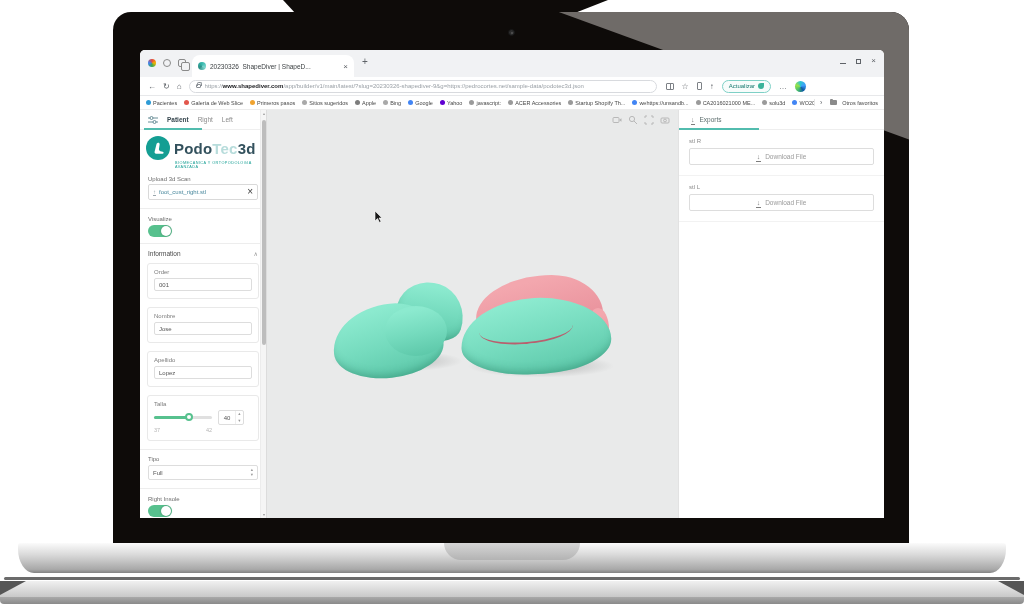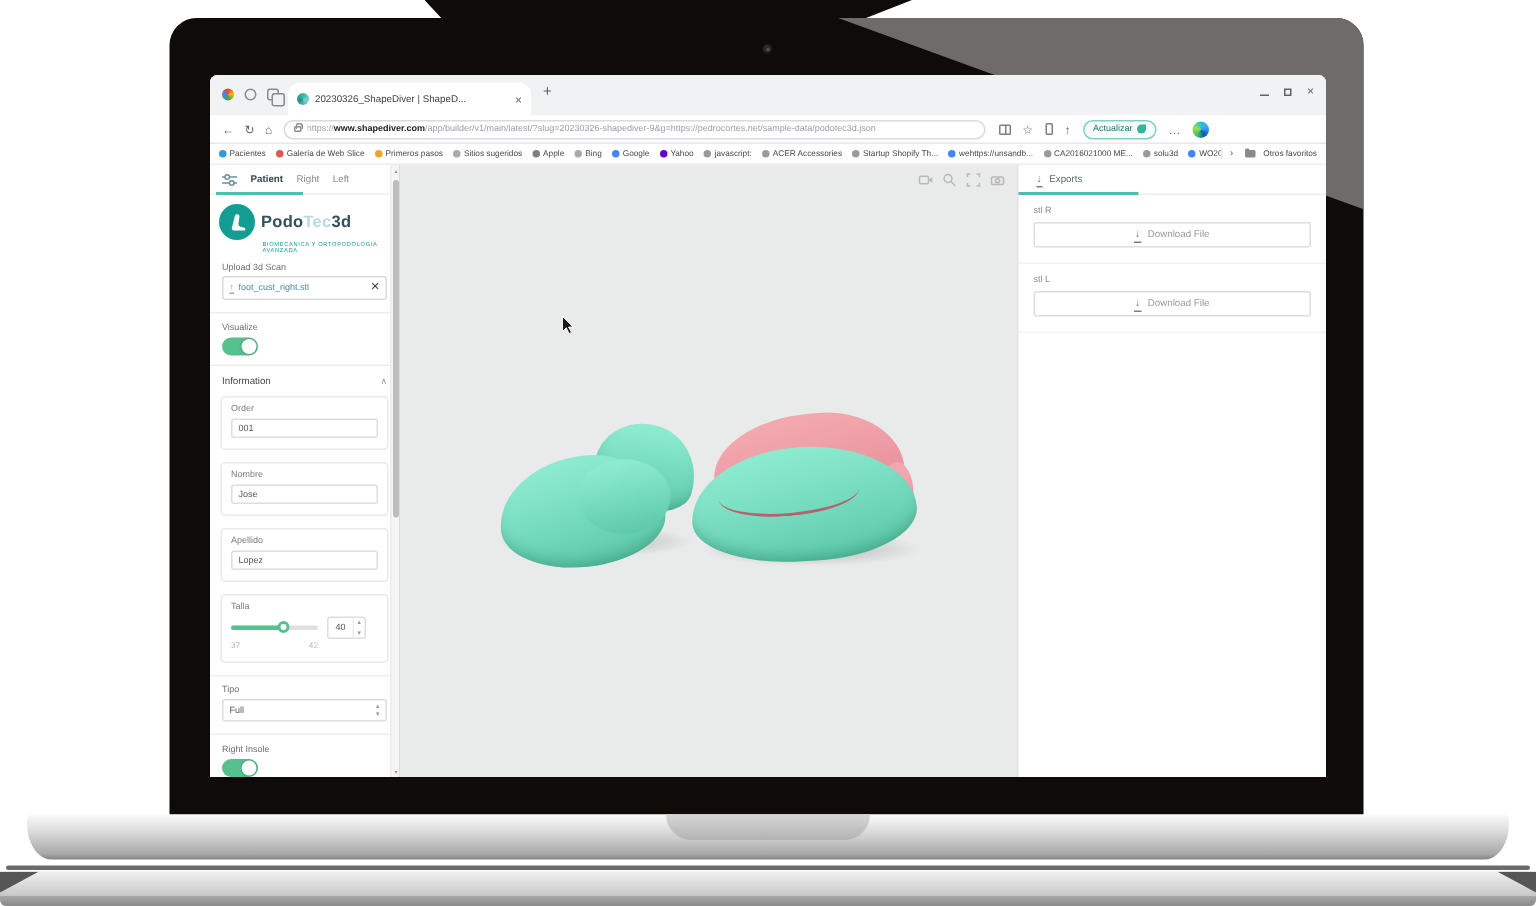--- a/index.html
+++ b/index.html
@@ -97,21 +97,21 @@
   
   #sidebar { position:relative; width:127px; background:#fff; border-right:1px solid #dcdcdc; overflow:hidden; }
   #side-tabs { position:relative; height:20px; display:flex; align-items:center; gap:9px;
                padding:0 8px; border-bottom:1px solid #efefef; }
   .side-tab { font-size:6.5px; color:#8a8a8a; }
   .side-tab.active { color:#37474f; font-weight:bold; }
   #tab-underline { position:absolute; left:4px; bottom:-1px; width:58px; height:2px; background:#52bcae; }
   #logo { display:flex; align-items:center; gap:4px; padding:6px 6px 1px; }
   #logo-mark { width:24px; height:24px; border-radius:50%; background:#149e93; flex:none;
                display:flex; align-items:center; justify-content:center; }
-  #logo-text { font-size:11px; font-weight:bold; color:#33515d; letter-spacing:0.2px; }
+  #logo-text { font-size:15px; font-weight:bold; color:#33515d; letter-spacing:0.2px; }
   #logo-text .lt { color:#b7dcdb; font-weight:bold; }
   #tagline { font-size:3.8px; letter-spacing:0.45px; color:#149e93; margin:0 0 2px 35px; }
   .side-label { font-size:6px; color:#6e6e6e; margin:7px 8px 2px; }
   #upload-box { margin:0 8px; height:16px; border:1px solid #d9d9d9; border-radius:2px;
                 display:flex; align-items:center; padding:0 4px; gap:3px; }
   #upload-arrow { font-size:6px; color:#9aa7ad; border-bottom:1px solid #9aa7ad; line-height:6px; }
   #upload-name { flex:1; font-size:6px; color:#49889d; white-space:nowrap; overflow:hidden; }
   #upload-clear { font-size:10px; color:#3c3c3c; line-height:8px; }
   .rule { border-top:1px solid #ededed; margin-top:8px; }
   .toggle { width:24px; height:12px; border-radius:7px; background:#57c18e; position:relative;

